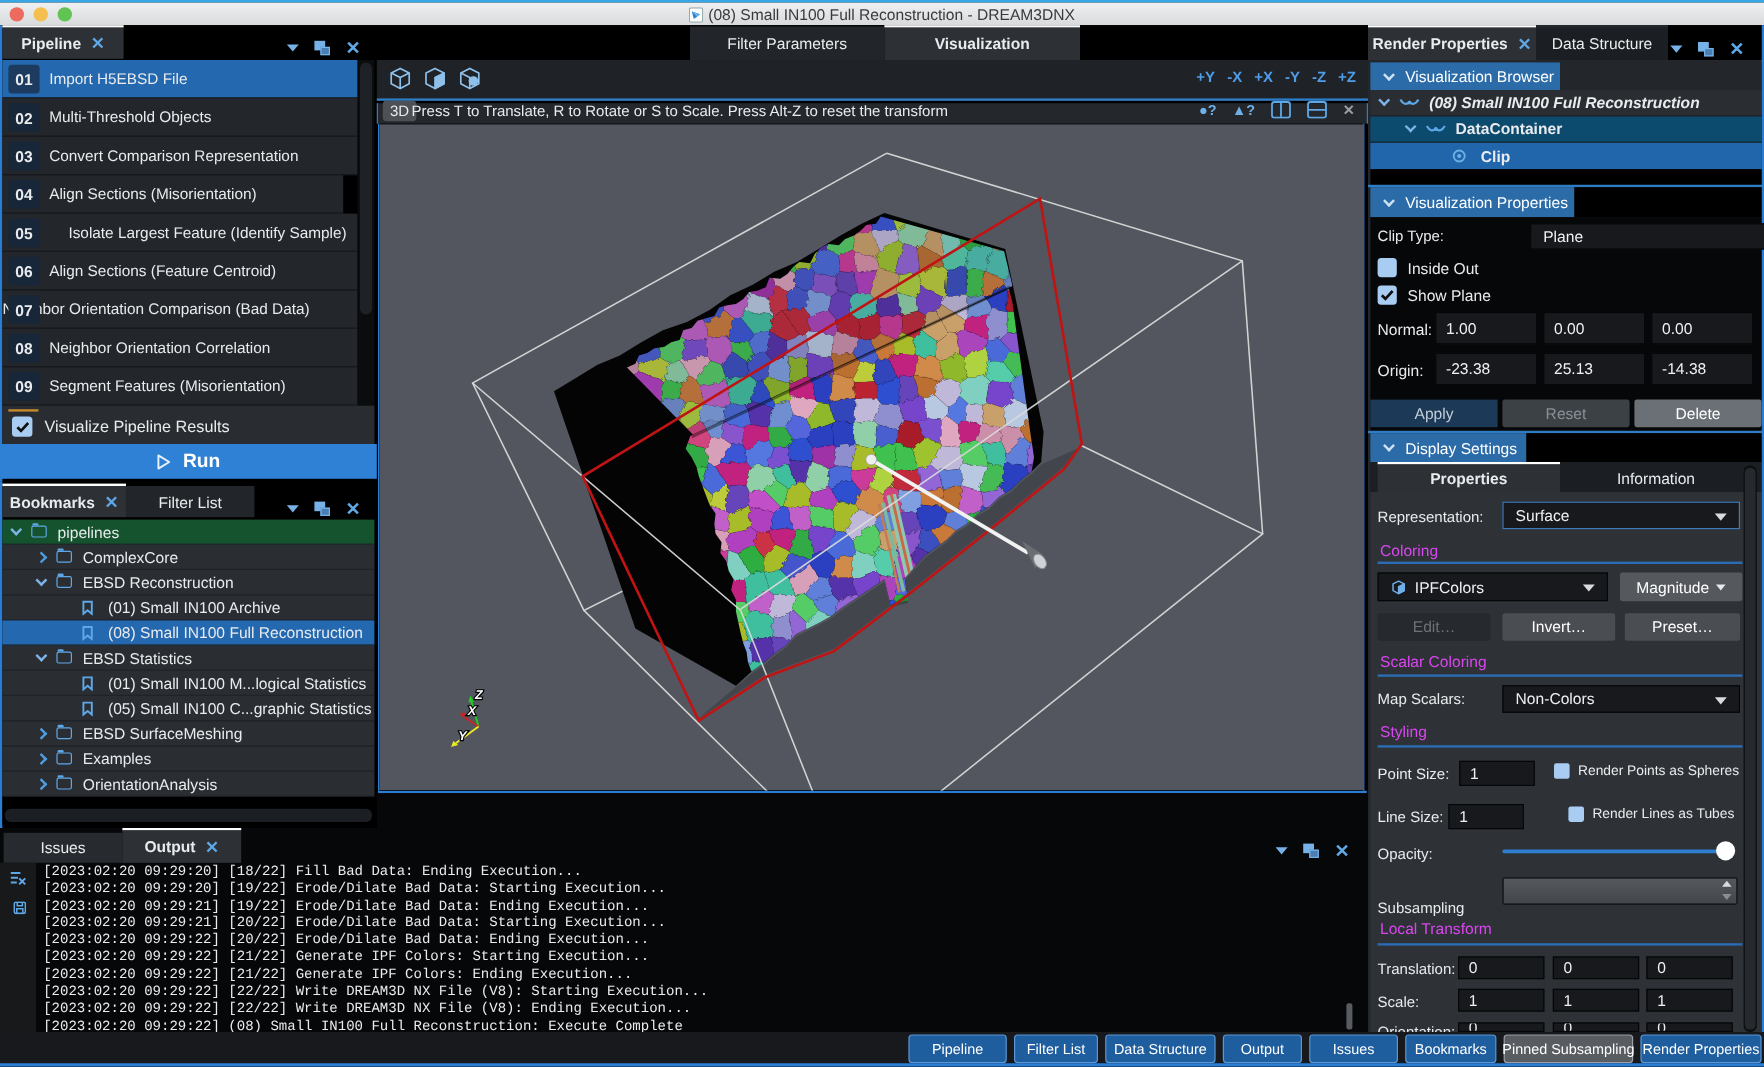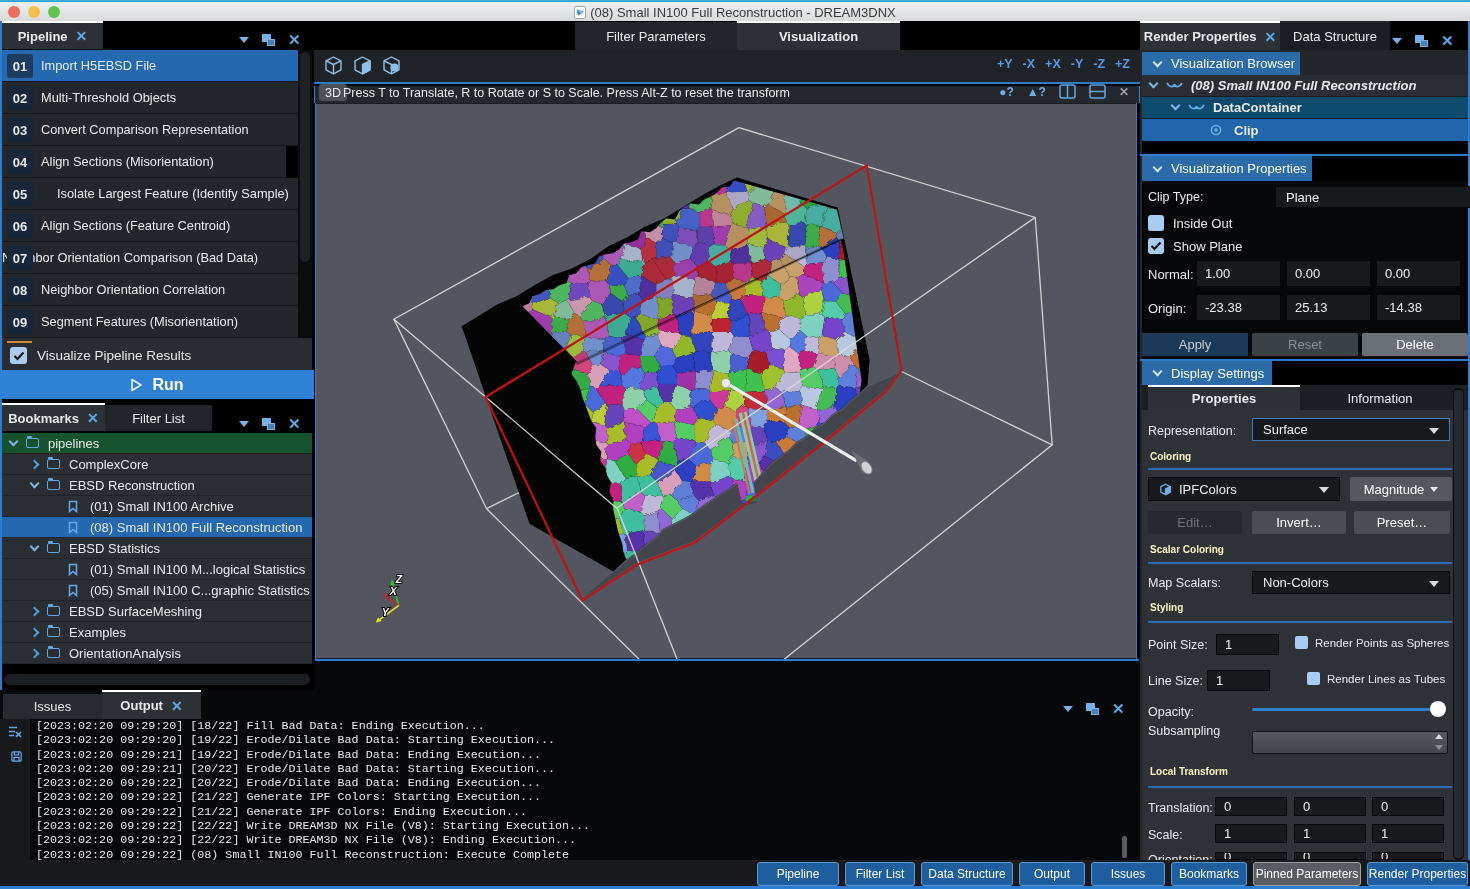--- a/index.html
+++ b/index.html
@@ -15,21 +15,21 @@
 .chev-r{display:inline-block;width:7px;height:7px;border-right:2px solid #4f9ce0;border-top:2px solid #4f9ce0;transform:rotate(45deg)}
 .chev-d{display:inline-block;width:7px;height:7px;border-right:2px solid #7fb4e8;border-top:2px solid #7fb4e8;transform:rotate(135deg)}
 .folder{display:inline-block;width:13px;height:10px;border:1.5px solid #5fa8e8;border-radius:2px;position:relative}
 .folder:before{content:"";position:absolute;left:0px;top:-3px;width:5px;height:2px;background:#5fa8e8;border-radius:1px 1px 0 0}
 .cb{width:17px;height:17px;border-radius:3px;background:#a9cdf2;position:relative;flex:none;display:flex;align-items:center;justify-content:center}
 .inp{background:#17191d;border:1px solid #050608;color:#eef0f2;font-size:13px;display:flex;align-items:center;padding-left:8px;position:absolute;overflow:hidden}
 .dd{background:#17191d;border:1px solid #050608;color:#eef0f2;font-size:13px;display:flex;align-items:center;padding-left:10px;position:absolute}
 .dd:after{content:"";position:absolute;right:10px;top:50%;margin-top:-2px;border-left:5px solid transparent;border-right:5px solid transparent;border-top:6px solid #d8dadd}
 .hdrblue{position:absolute;background:#2a6ba8;display:flex;align-items:center;color:#fff;font-size:13px}
 .hdrblue .chev-d{border-color:#cfe2f2;margin:0 10px 0 12px;margin-top:-3px}
-.sechdr{position:absolute;font-weight:bold;font-size:10px;color:#fef9c3}
+.sechdr{position:absolute;font-weight:normal;font-size:13px;color:#d946ef}
 .secline{position:absolute;height:1.5px;background:#2a6db4}
 .btnbar-btn{position:absolute;top:862px;height:24px;border-radius:3px;font-size:12px;display:flex;align-items:center;justify-content:center;color:#fff;white-space:nowrap}
 .bb-blue{background:#1e5d9e;border:1px solid #5a97d4}
 .bb-gray{background:#595d62;border:1px solid #9aa0a6}
 </style></head><body>
 <div class="abs" style="left:0;top:0;width:1470px;height:21px;background:linear-gradient(#eff0f1,#d9dadb);border-top:2px solid #38a7e8">
 <div class="abs" style="left:8px;top:4px;width:12px;height:12px;border-radius:50%;background:#ed6a5e"></div>
 <div class="abs" style="left:28px;top:4px;width:12px;height:12px;border-radius:50%;background:#f5bf4f"></div>
 <div class="abs" style="left:48px;top:4px;width:12px;height:12px;border-radius:50%;background:#61c354"></div>
 <div class="abs" style="left:0;top:3px;width:1470px;text-align:center;font-size:13px;color:#3a3a3a">
@@ -1051,21 +1051,21 @@
   </div>
 <div class="abs" style="left:1148px;top:674px;font-size:12.5px">Line Size:</div>
 <div class="inp" style="left:1207px;top:670px;width:63px;height:21px">1</div>
 <div class="abs" style="left:1307px;top:672px;display:flex;align-items:center;gap:7px">
     <span class="cb" style="width:13px;height:13px;border-radius:2px"></span>
     <span style="font-size:11.5px">Render Lines as Tubes</span>
   </div>
 <div class="abs" style="left:1148px;top:705px;font-size:12.5px">Opacity:</div>
 <div class="abs" style="left:1252px;top:708px;width:192px;height:3px;background:#2f7fd0;border-radius:2px"></div>
 <div class="abs" style="left:1430px;top:701px;width:16px;height:16px;border-radius:50%;background:#fff"></div>
-<div class="abs" style="left:1148px;top:724px;font-size:12.5px">Subsampling</div>
+<div class="abs" style="left:1148px;top:750px;font-size:12.5px">Subsampling</div>
 <div class="abs" style="left:1252px;top:731px;width:196px;height:23px;background:linear-gradient(#55595e,#43474c);border:1px solid #101214;border-radius:2px">
 <span style="position:absolute;right:4px;top:2px;width:0;height:0;border-left:4px solid transparent;border-right:4px solid transparent;border-bottom:5px solid #d8dadd"></span>
 <span style="position:absolute;right:4px;bottom:3px;width:0;height:0;border-left:4px solid transparent;border-right:4px solid transparent;border-top:5px solid #8a8e94"></span>
 </div>
 <div class="sechdr" style="left:1150px;top:766px">Local Transform</div>
 <div class="secline" style="left:1148px;top:786px;width:304px"></div>
 <div class="abs" style="left:1148px;top:801px;font-size:12.5px">Translation:</div>
 <div class="inp" style="left:1215px;top:797px;width:72px;height:19px">0</div>
 <div class="inp" style="left:1294px;top:797px;width:72px;height:19px">0</div>
 <div class="inp" style="left:1372px;top:797px;width:72px;height:19px">0</div>
@@ -1077,14 +1077,14 @@
 <div class="inp" style="left:1215px;top:852px;width:72px;height:8px">0</div>
 <div class="inp" style="left:1294px;top:852px;width:72px;height:8px">0</div>
 <div class="inp" style="left:1372px;top:852px;width:72px;height:8px">0</div>
 <div class="abs" style="left:0;top:860px;width:1470px;height:26px;background:#17191c"></div>
 <div class="btnbar-btn bb-blue" style="left:757px;width:82px">Pipeline</div>
 <div class="btnbar-btn bb-blue" style="left:845px;width:70px">Filter List</div>
 <div class="btnbar-btn bb-blue" style="left:921px;width:92px">Data Structure</div>
 <div class="btnbar-btn bb-blue" style="left:1019px;width:66px">Output</div>
 <div class="btnbar-btn bb-blue" style="left:1091px;width:74px">Issues</div>
 <div class="btnbar-btn bb-blue" style="left:1171px;width:76px">Bookmarks</div>
-<div class="btnbar-btn bb-gray" style="left:1253px;width:108px">Pinned Parameters</div>
+<div class="btnbar-btn bb-gray" style="left:1253px;width:108px">Pinned Subsampling</div>
 <div class="btnbar-btn bb-blue" style="left:1367px;width:101px">Render Properties</div>
 <div class="abs" style="left:0;top:886px;width:1470px;height:3px;background:#2b7cd3"></div>
 </body></html>

